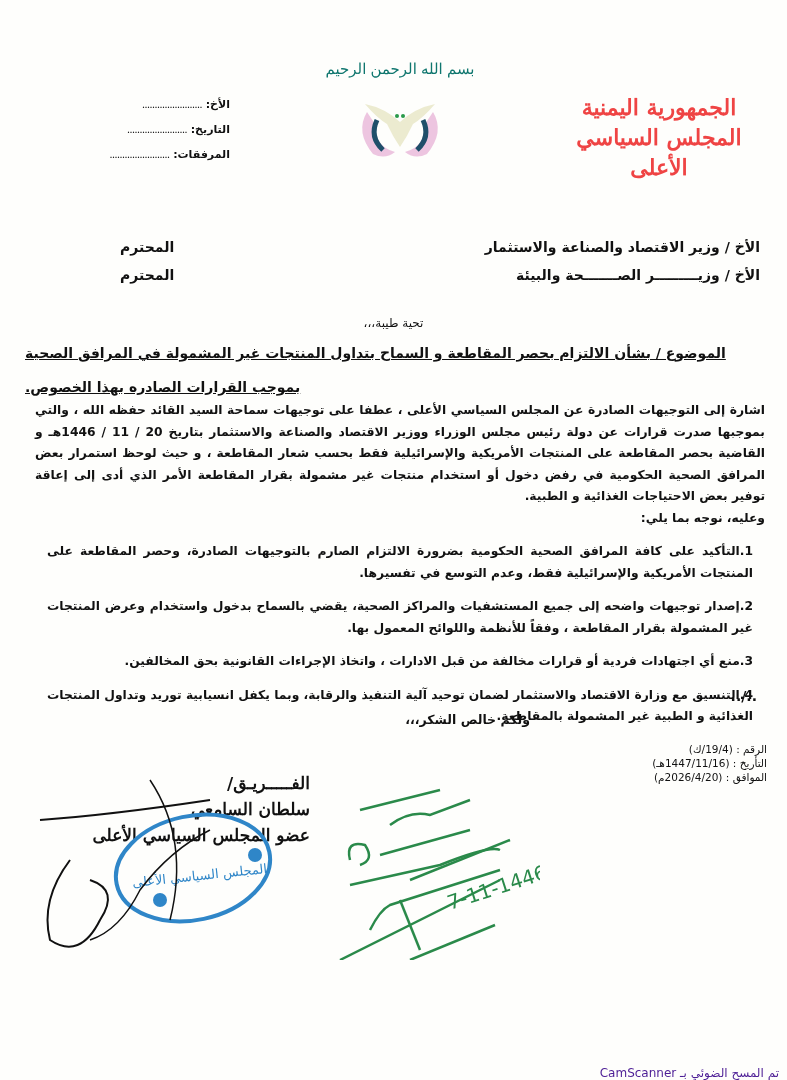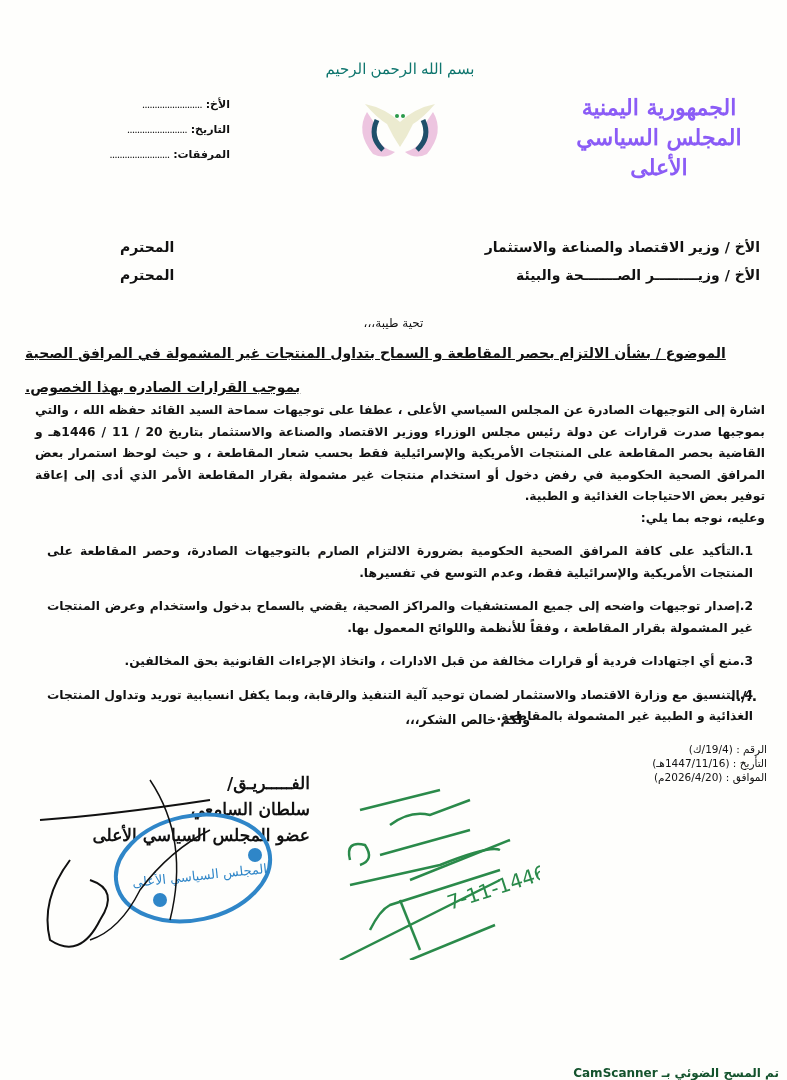--- a/index.html
+++ b/index.html
@@ -12,21 +12,21 @@
   }
   .page { position: absolute; inset: 0; background: #fefefc; }
   .abs { position: absolute; }
 
   .basmala { left: 320px; top: 60px; width: 160px; text-align: center;
     font-family: Liberation Sans, sans-serif; font-size: 15px; color: #0f766e; }
 
   .emblem { left: 345px; top: 92px; width: 110px; height: 70px; }
 
   .hdr-right { right: 18px; top: 92px; width: 220px; text-align: center;
-    font-family: "DejaVu Serif", serif; font-weight: bold; color: #8b5cf6; }
+    font-family: "DejaVu Serif", serif; font-weight: bold; color: #ef4444; }
   .hdr-right .l1 { font-size: 22px; line-height: 30px; }
   .hdr-right .l2 { font-size: 22px; line-height: 30px; }
 
   .meta-left { left: 80px; top: 92px; width: 150px; direction: rtl;
     font-size: 11px; font-weight: bold; }
   .meta-left .row { display: flex; gap: 4px; height: 25px; align-items: center; }
   .meta-left .dots { color: #222; letter-spacing: -1px; font-weight: normal; }
 
   .addressees { left: 120px; top: 233px; width: 640px; direction: rtl;
     font-size: 14px; font-weight: bold; }
@@ -52,21 +52,21 @@
   .ref-block { right: 20px; top: 742px; width: 150px; direction: rtl;
     font-size: 10.5px; font-weight: normal; line-height: 14px; }
 
   .signer { left: 60px; top: 770px; width: 250px; direction: rtl; text-align: right;
     font-family: "DejaVu Serif", serif; font-size: 17px; font-weight: bold; line-height: 26px; }
 
   .stamp { left: 105px; top: 800px; width: 170px; height: 130px; }
   .sig-left { left: 30px; top: 770px; width: 280px; height: 200px; }
   .sig-green { left: 320px; top: 770px; width: 220px; height: 190px; }
 
-  .footer { right: 8px; bottom: 0; direction: rtl; font-size: 12px; color: #14532d; font-weight: bold; }
+  .footer { right: 8px; bottom: 0; direction: rtl; font-size: 12px; color: #4c1d95; }
 </style>
 </head>
 <body>
 
 <div class="page">
 
   <div class="abs basmala">بسم الله الرحمن الرحيم</div>
 
   <svg class="abs emblem" viewBox="0 0 110 70">
     <path d="M22 20 Q10 40 28 62 Q40 68 50 60 Q30 55 30 32 Z" fill="#e8b7d8" opacity="0.8"></path>

